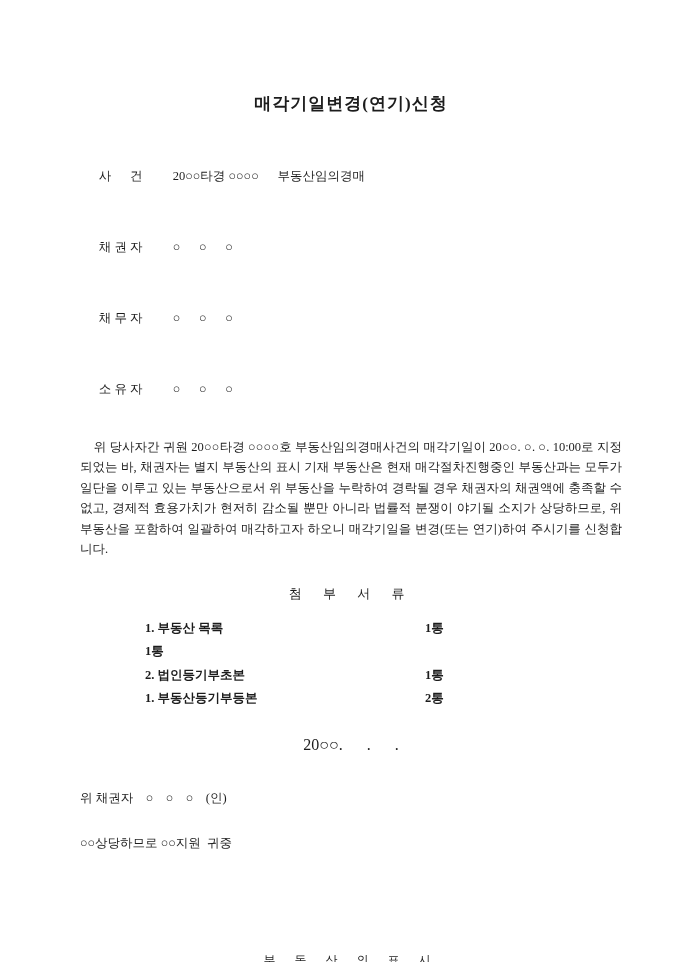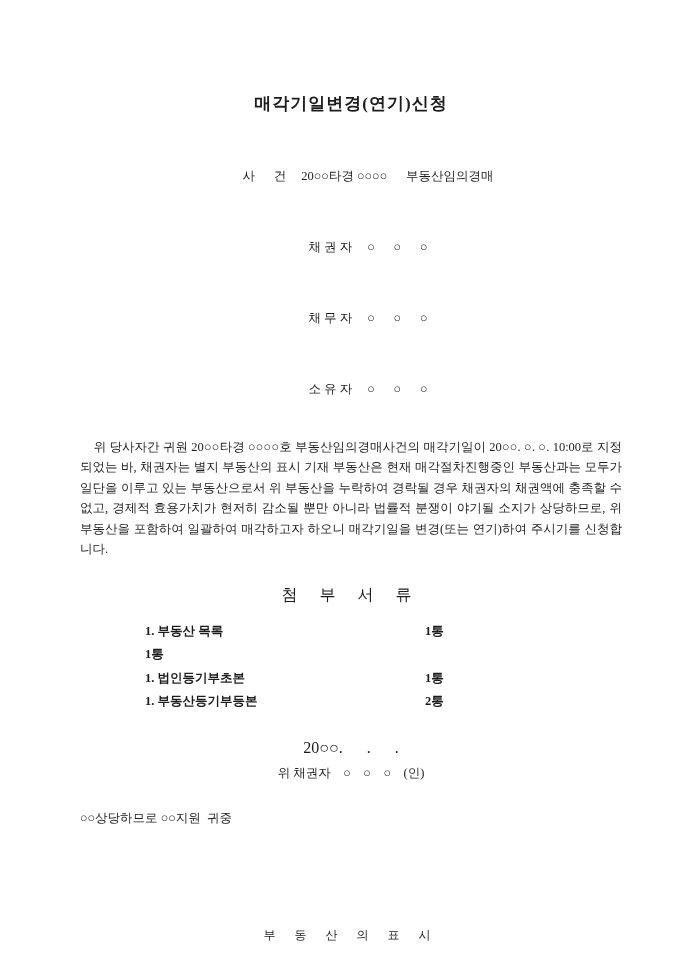--- a/index.html
+++ b/index.html
@@ -17,55 +17,55 @@
     overflow: hidden;
   }
   .title {
     text-align: center;
     font-size: 17px;
     font-weight: bold;
     letter-spacing: 1px;
     margin-bottom: 38px;
   }
   .fields { font-size: 12.5px; }
-  .field-row { margin-bottom: 24px; white-space: pre; text-align: center; }
+  .field-row { margin-bottom: 24px; white-space: pre; }
   .flabel { display: inline-block; min-width: 74px; white-space: pre; }
   .fvalue { white-space: pre; }
   .body-text {
     margin-top: 0px;
     font-size: 12.5px;
     line-height: 1.63;
     text-align: justify;
     text-indent: 1.1em;
     word-break: break-all;
   }
   .sec-heading {
     margin-top: 26px;
     text-align: center;
-    font-size: 16px;
+    font-size: 13px;
     letter-spacing: 9px;
   }
   .attach-list {
     margin-top: 14px;
     margin-left: 65px;
     font-size: 12.5px;
     font-weight: bold;
   }
   .attach-row { display: flex; line-height: 1.85; }
   .aname { display: inline-block; width: 280px; white-space: pre; }
   .acount { white-space: pre; }
   .date-line {
     margin-top: 26px;
     text-align: center;
     font-size: 16px;
     white-space: pre;
   }
   .sig-line {
-    margin-top: 8px;
-    text-align: center;
+    margin-top: 36px;
+    text-align: left;
     font-size: 12.5px;
     white-space: pre;
   }
   .court-line {
     margin-top: 28px;
     font-size: 12.5px;
     white-space: pre;
   }
   .prop-heading {
     margin-top: 100px;
@@ -102,21 +102,21 @@
 
   <div class="attach-list">
     <div class="attach-row">
       <span class="aname">1. 부동산 목록</span>
         <span class="acount">1통</span>
     </div>
     <div class="attach-row">
         <span class="acount">1통</span>
     </div>
     <div class="attach-row">
-      <span class="aname">1. 법인등기부초본</span>
+      <span class="aname">2. 법인등기부초본</span>
         <span class="acount">1통</span>
     </div>
     <div class="attach-row">
       <span class="aname">1. 부동산등기부등본</span>
         <span class="acount">2통</span>
     </div>
   </div>
 
   <div class="date-line">20○○.      .      .</div>
 

